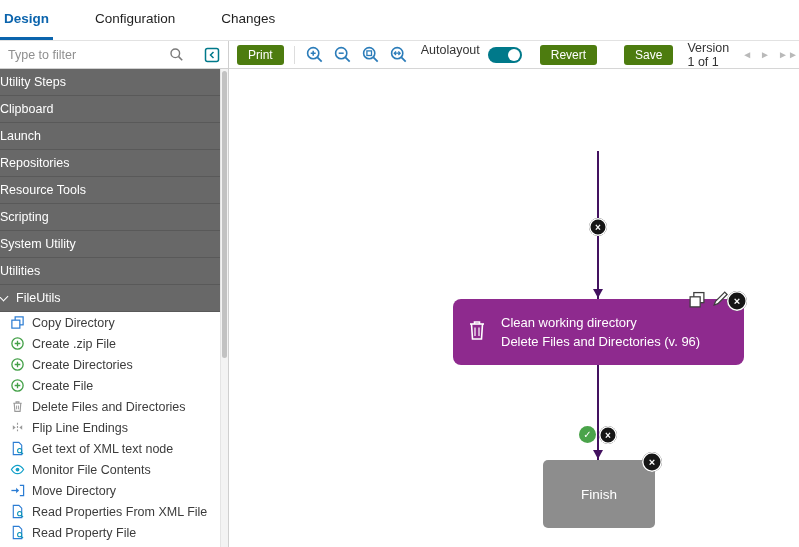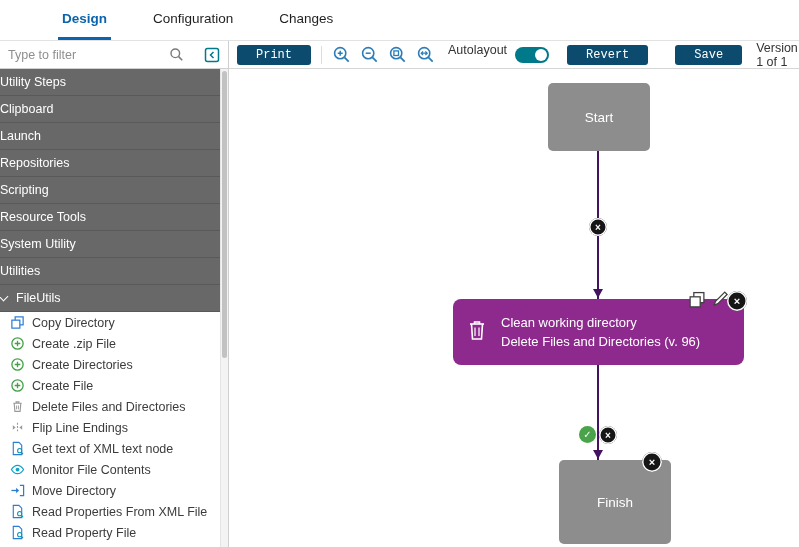--- a/index.html
+++ b/index.html
@@ -1,21 +1,21 @@
 <!DOCTYPE html>
 <html><head>
 <meta charset="utf-8">
 <style>
   *{margin:0;padding:0;box-sizing:border-box}
   html,body{width:799px;height:547px;overflow:hidden;background:#fff;
     font-family:"Liberation Sans","DejaVu Sans",sans-serif;color:#222}
   .app{width:799px;height:547px;display:flex;flex-direction:column}
 
   
-  .tabbar{height:40px;display:flex;align-items:stretch;padding-left:58px;background:#fff;flex:none}
+  .tabbar{height:40px;display:flex;align-items:stretch;background:#fff;flex:none}
   .tab{display:flex;align-items:center;margin-right:38px;font-size:13.5px;color:#1f1f1f;
     cursor:pointer;border-bottom:3px solid transparent;padding:0 4px}
   .tab.active{color:#0b64ad;font-weight:700;border-bottom-color:#0b64ad}
 
   .main{flex:1;display:flex;min-height:0;border-top:1px solid #e2e2e2}
 
   
   .sidebar{width:229px;flex:none;border-right:1px solid #cfcfcf;display:flex;flex-direction:column;position:relative;background:#fff}
   .filter-row{height:28px;flex:none;display:flex;align-items:center;border-bottom:1px solid #d0d0d0;padding:0 8px;gap:20px}
   .filter-input{flex:1;min-width:0;border:none;outline:none;font-size:12.5px;color:#333;font-family:inherit}
@@ -28,39 +28,39 @@
   .chev{width:7px;height:7px;border-right:1.8px solid #fff;border-bottom:1.8px solid #fff;
     transform:rotate(45deg);display:inline-block;margin-right:9px;margin-top:-4px}
   .palette{list-style:none}
   .pitem{height:21px;display:flex;align-items:center;padding-left:9px;gap:7px;cursor:pointer;background:#fff}
   .plabel{font-size:12.5px;color:#3c3c3c;white-space:nowrap}
   .picon{width:16px;height:16px;flex:none;display:flex;align-items:center;justify-content:center}
 
   
   .content{flex:1;display:flex;flex-direction:column;min-width:0}
   .toolbar{height:28px;flex:none;display:flex;align-items:center;border-bottom:1px solid #d6d6d6;padding:0 8px;background:#fff}
-  .btn{background:#0c4a6e;color:#fff;border:none;border-radius:3px;font-size:12px;height:20px;
-    padding:0 19px;cursor:pointer;font-family:Liberation Mono, monospace}
+  .btn{background:#4d7c0f;color:#fff;border:none;border-radius:3px;font-size:12px;height:20px;
+    padding:0 11px;cursor:pointer;font-family:Liberation Sans, sans-serif}
   .vdiv{width:1px;height:18px;background:#ddd;margin:0 10px;flex:none}
   .zoom-group{display:flex;align-items:center;gap:8px}
   .icon-btn{width:20px;height:20px;border:none;background:none;padding:0;cursor:pointer;
     display:flex;align-items:center;justify-content:center}
   .auto-label{font-size:12.5px;color:#333;margin:0 8px 9px 12px}
   .toggle{width:34px;height:16px;border-radius:8px;background:#00798a;position:relative;cursor:pointer;flex:none}
   .knob{position:absolute;right:2px;top:2px;width:12px;height:12px;border-radius:50%;background:#fff}
   .version{font-size:12.5px;color:#333;margin-left:14px}
   .pager{display:flex;align-items:center;gap:8px;margin-left:13px;color:#b9b9b9;font-size:10px}
   .pager span{cursor:pointer}
 
   
   .canvas{flex:1;position:relative;overflow:hidden;background:#fff}
   .node{position:absolute;background:#8d8d8d;border-radius:5px;color:#fff;z-index:1;
     display:flex;align-items:center;justify-content:center;font-size:13.5px;cursor:pointer}
   #start-node{left:319px;top:14px;width:102px;height:68px}
-  #finish-node{left:330px;top:391px;width:112px;height:84px}
+  #finish-node{left:314px;top:391px;width:112px;height:68px}
   .connector{position:absolute;width:2px;background:#431260;z-index:0}
   #conn1{left:368px;top:82px;height:148px}
   #conn2{left:368px;top:296px;height:95px}
   .arrowhead{position:absolute;width:0;height:0;border-left:5px solid transparent;
     border-right:5px solid transparent;border-top:9px solid #431260;z-index:0}
   #arrow1{left:364px;top:220px}
   #arrow2{left:364px;top:381px}
   .task{position:absolute;left:224px;top:230px;width:291px;height:66px;background:#8e2a8e;border-radius:8px;
     display:flex;align-items:center;padding:0 14px;gap:14px;color:#fff;z-index:1;cursor:pointer}
   .task-text{font-size:13px;line-height:1.5}
@@ -114,24 +114,24 @@
         <div class="section">
             <span>Clipboard</span>
           </div>
         <div class="section">
             <span>Launch</span>
           </div>
         <div class="section">
             <span>Repositories</span>
           </div>
         <div class="section">
+            <span>Resource Tools</span>
+          </div>
+        <div class="section">
             <span>Scripting</span>
-          </div>
-        <div class="section">
-            <span>Resource Tools</span>
           </div>
         <div class="section">
             <span>System Utility</span>
           </div>
         <div class="section">
             <span>Utilities</span>
           </div>
         <div class="section">
           <span class="chev"></span>
           <span>FileUtils</span>
@@ -303,21 +303,20 @@
         <span class="version">Version 1 of 1</span>
         <div class="pager">
           <span>◄</span>
           <span>►</span>
           <span>►►</span>
         </div>
       </div>
 
       <div class="canvas">
 
-        <div class="node" id="start-node">Start</div>
 
         <div class="connector" id="conn1"></div>
         <div class="badge" id="badge-conn1">×</div>
         <div class="arrowhead" id="arrow1"></div>
 
         <div class="task">
           <span>
             <svg width="20" height="22" viewBox="0 0 20 22">
                 <path d="M3 5h14" stroke="#fff" stroke-width="1.6"></path>
                 <path d="M7.5 5V3h5v2" fill="none" stroke="#fff" stroke-width="1.6"></path>

